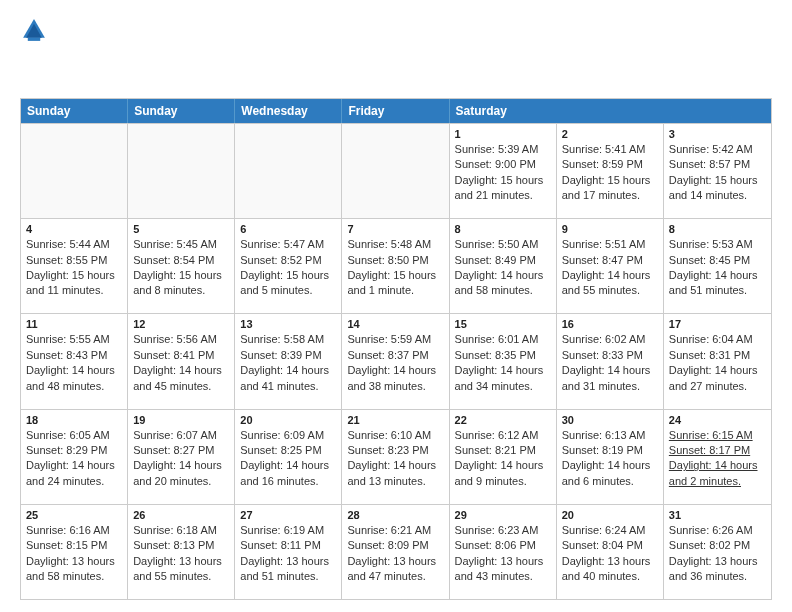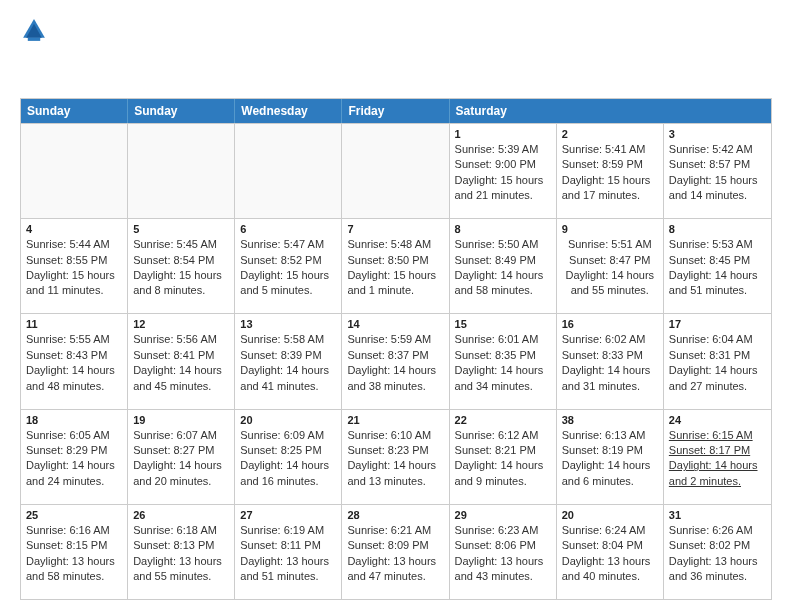--- a/index.html
+++ b/index.html
@@ -199,21 +199,21 @@
           </div>
           <div class="cal-cell">
             <div class="day-num">8</div>
             <div class="day-info" style="white-space: pre-line;">Sunrise: 5:50 AM
 Sunset: 8:49 PM
 Daylight: 14 hours
 and 58 minutes.</div>
           </div>
           <div class="cal-cell">
             <div class="day-num">9</div>
-            <div class="day-info" style="white-space: pre-line; text-align: center;">Sunrise: 5:51 AM
+            <div class="day-info" style="white-space: pre-line;">Sunrise: 5:51 AM
 Sunset: 8:47 PM
 Daylight: 14 hours
 and 55 minutes.</div>
           </div>
           <div class="cal-cell">
             <div class="day-num">8</div>
             <div class="day-info" style="white-space: pre-line;">Sunrise: 5:53 AM
 Sunset: 8:45 PM
 Daylight: 14 hours
 and 51 minutes.</div>
@@ -300,21 +300,21 @@
 and 13 minutes.</div>
           </div>
           <div class="cal-cell">
             <div class="day-num">22</div>
             <div class="day-info" style="white-space: pre-line;">Sunrise: 6:12 AM
 Sunset: 8:21 PM
 Daylight: 14 hours
 and 9 minutes.</div>
           </div>
           <div class="cal-cell">
-            <div class="day-num">38</div>
+            <div class="day-num">30</div>
             <div class="day-info" style="white-space: pre-line;">Sunrise: 6:13 AM
 Sunset: 8:19 PM
 Daylight: 14 hours
 and 6 minutes.</div>
           </div>
           <div class="cal-cell">
             <div class="day-num">24</div>
             <div class="day-info" style="white-space: pre-line; text-decoration: underline;">Sunrise: 6:15 AM
 Sunset: 8:17 PM
 Daylight: 14 hours

